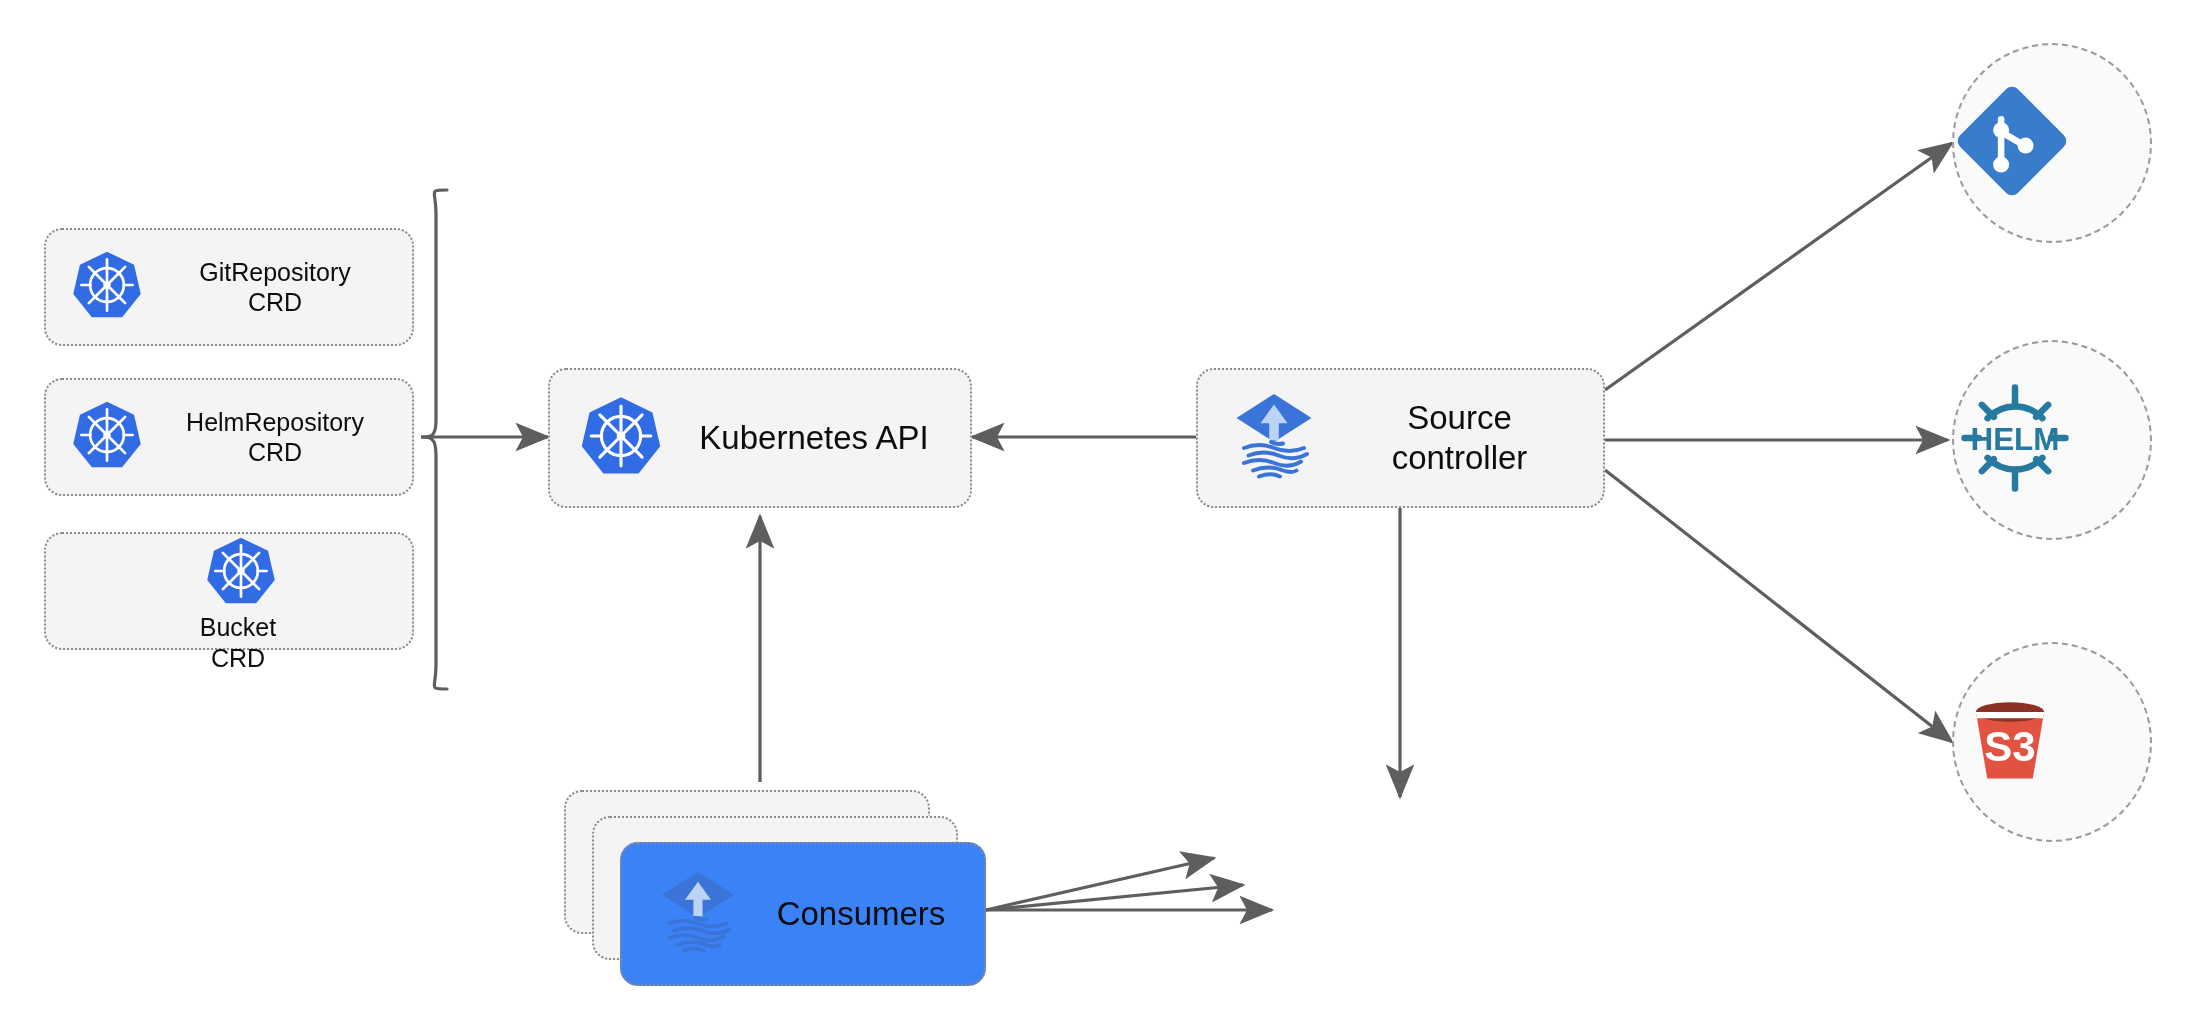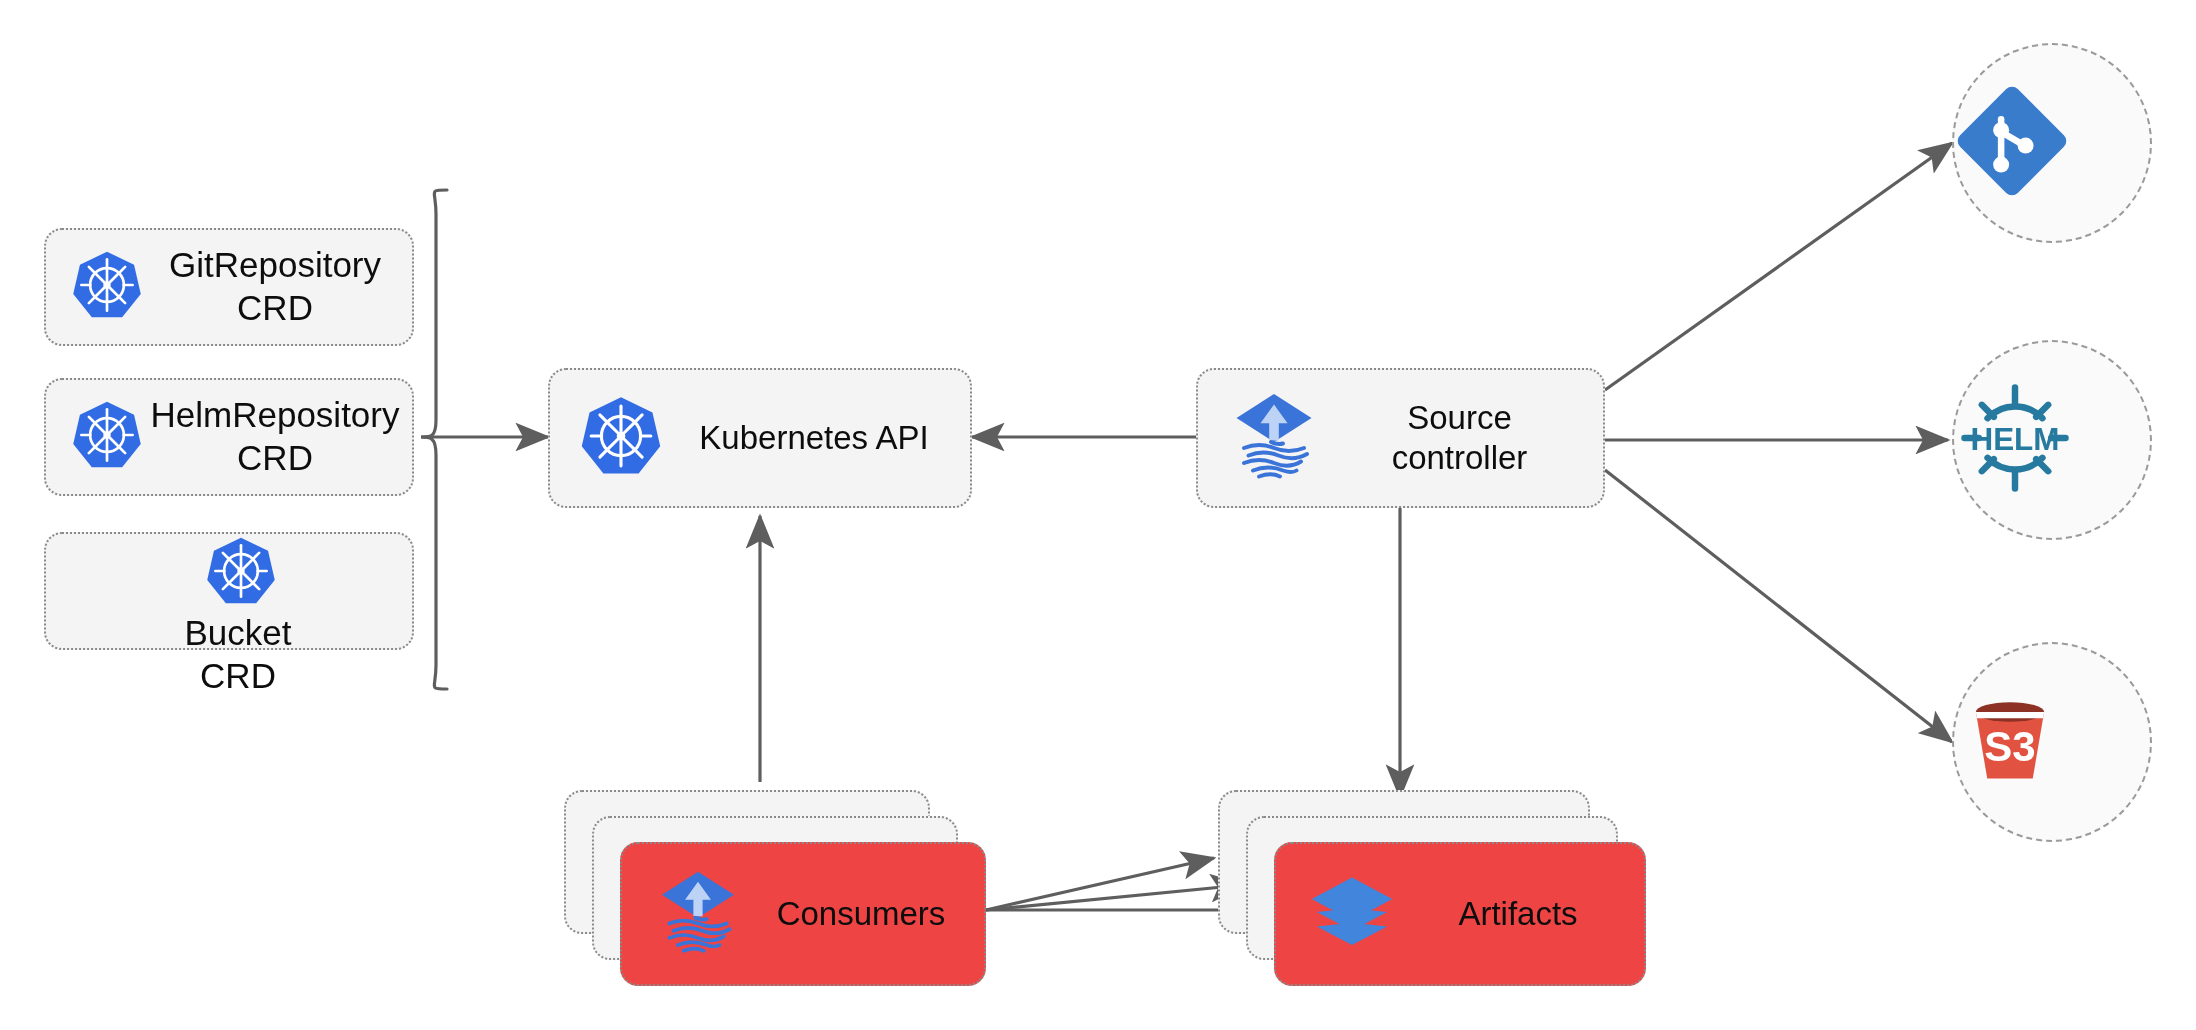--- a/index.html
+++ b/index.html
@@ -42,40 +42,40 @@
     flex: 0 0 auto;
     display: block;
   }
 
   
   .crd-box {
     width: 370px;
     height: 118px;
     padding-left: 24px;
   }
-  .crd-box .node-label { font-size: 35px; }
+  .crd-box .node-label { font-size: 25px; }
 
   
   .center-box { padding-left: 28px; }
 
   
   .stack {
     position: absolute;
   }
   .stack-layer {
     position: absolute;
     box-sizing: border-box;
     background: #f4f4f4;
     border: 2.5px dotted #8a8a8a;
     border-radius: 18px;
   }
   .stack-front {
     position: absolute;
     box-sizing: border-box;
-    background: #ef4444;
+    background: #3b82f6;
     border: 2.5px dotted #8a8a8a;
     border-radius: 18px;
     display: flex;
     align-items: center;
     padding-left: 30px;
   }
 
   
   .ext-circle {
     position: absolute;
@@ -279,34 +279,20 @@
             <path d="M18 55 Q28 51 38 55 Q44 57 47 55"></path>
             <path d="M22 59 Q30 56 36 59"></path>
             <path d="M30 36 Q34 38 38 37"></path>
           </g>
         </svg>
       </span>
       <span class="node-label">Consumers</span>
     </div>
   </div>
 
-  <div class="stack" style="left:1218px; top:790px; width:430px; height:190px;">
-    <div class="stack-layer" style="left:0px; top:0px; width:372px; height:144px;"></div>
-    <div class="stack-layer" style="left:28px; top:26px; width:372px; height:144px;"></div>
-    <div class="stack-front" style="left:56px; top:52px; width:372px; height:144px;">
-      <span class="node-icon">
-        <svg width="92" height="92" viewBox="0 0 64 64" xmlns="http://www.w3.org/2000/svg">
-          <path d="M32 8 L60 23 L32 38 L4 23 Z" fill="#4285dc"></path>
-          <path d="M32 29.5 L56.5 32 L32 45 L7.5 32 Z" fill="#4285dc"></path>
-          <path d="M32 39.5 L56.5 42 L32 55 L7.5 42 Z" fill="#4285dc"></path>
-        </svg>
-      </span>
-      <span class="node-label">Artifacts</span>
-    </div>
-  </div>
 
   <div class="ext-circle" style="left:1952px; top:43px;">
     <span class="node-icon">
       <svg width="116" height="116" viewBox="0 0 64 64" xmlns="http://www.w3.org/2000/svg">
         <rect x="9.5" y="9.5" width="45" height="45" rx="4.5" transform="rotate(45 32 32)" fill="#3a7ccc"></rect>
         <g fill="none" stroke="#ffffff" stroke-width="3.6" stroke-linecap="round">
           <line x1="26" y1="20" x2="26" y2="44"></line>
           <path d="M26 27 L38 34"></path>
         </g>
         <circle cx="26" cy="45" r="4.4" fill="#ffffff"></circle>

